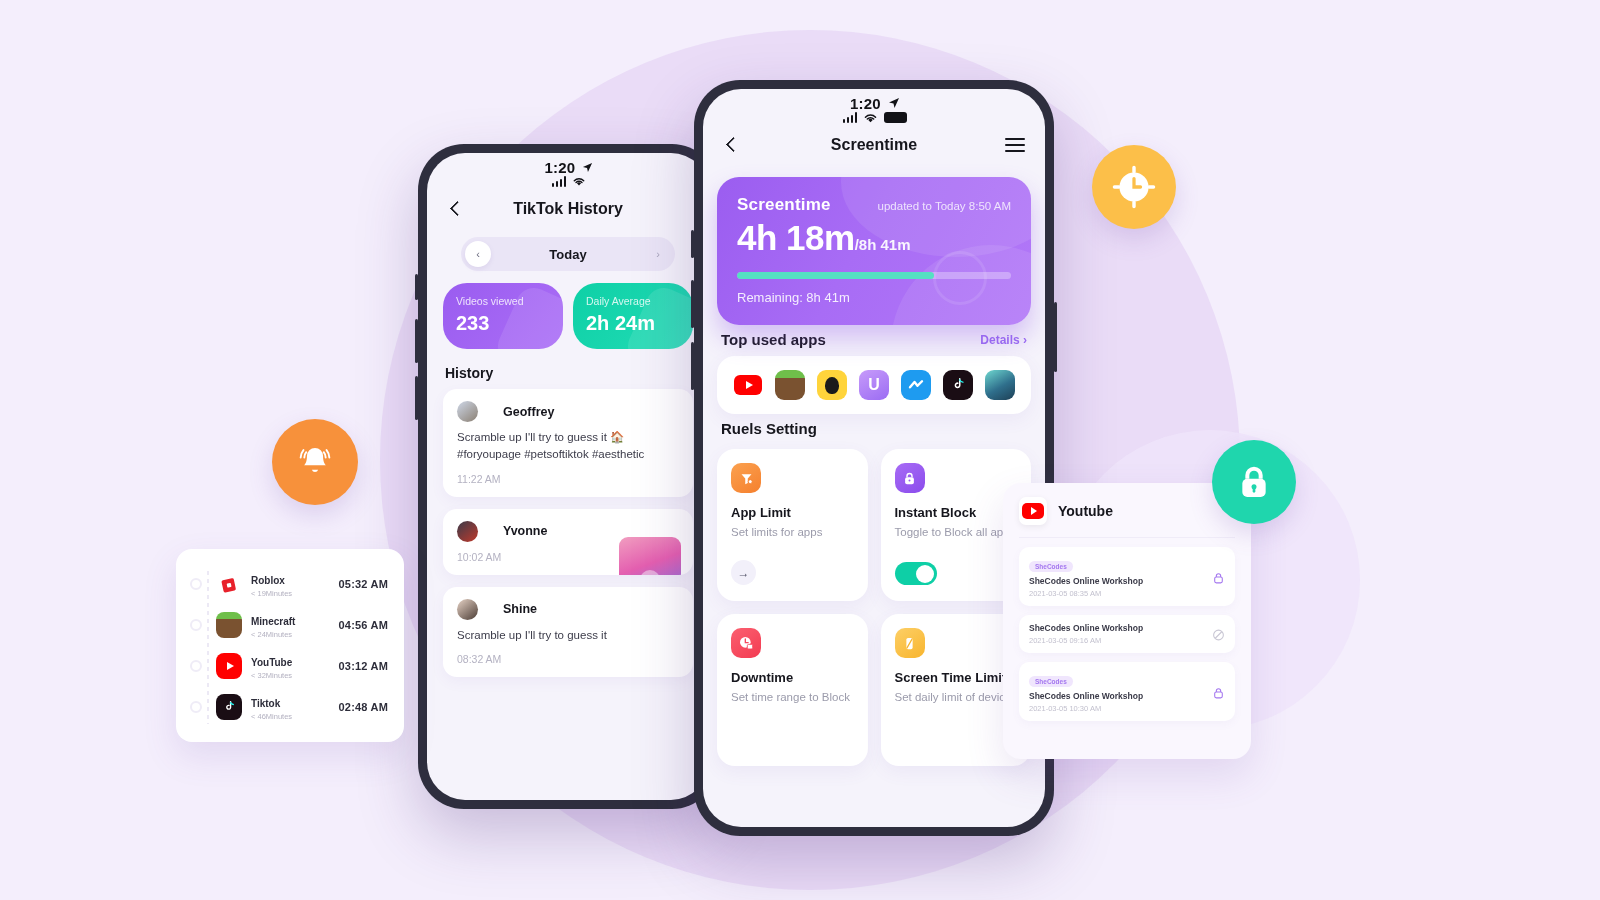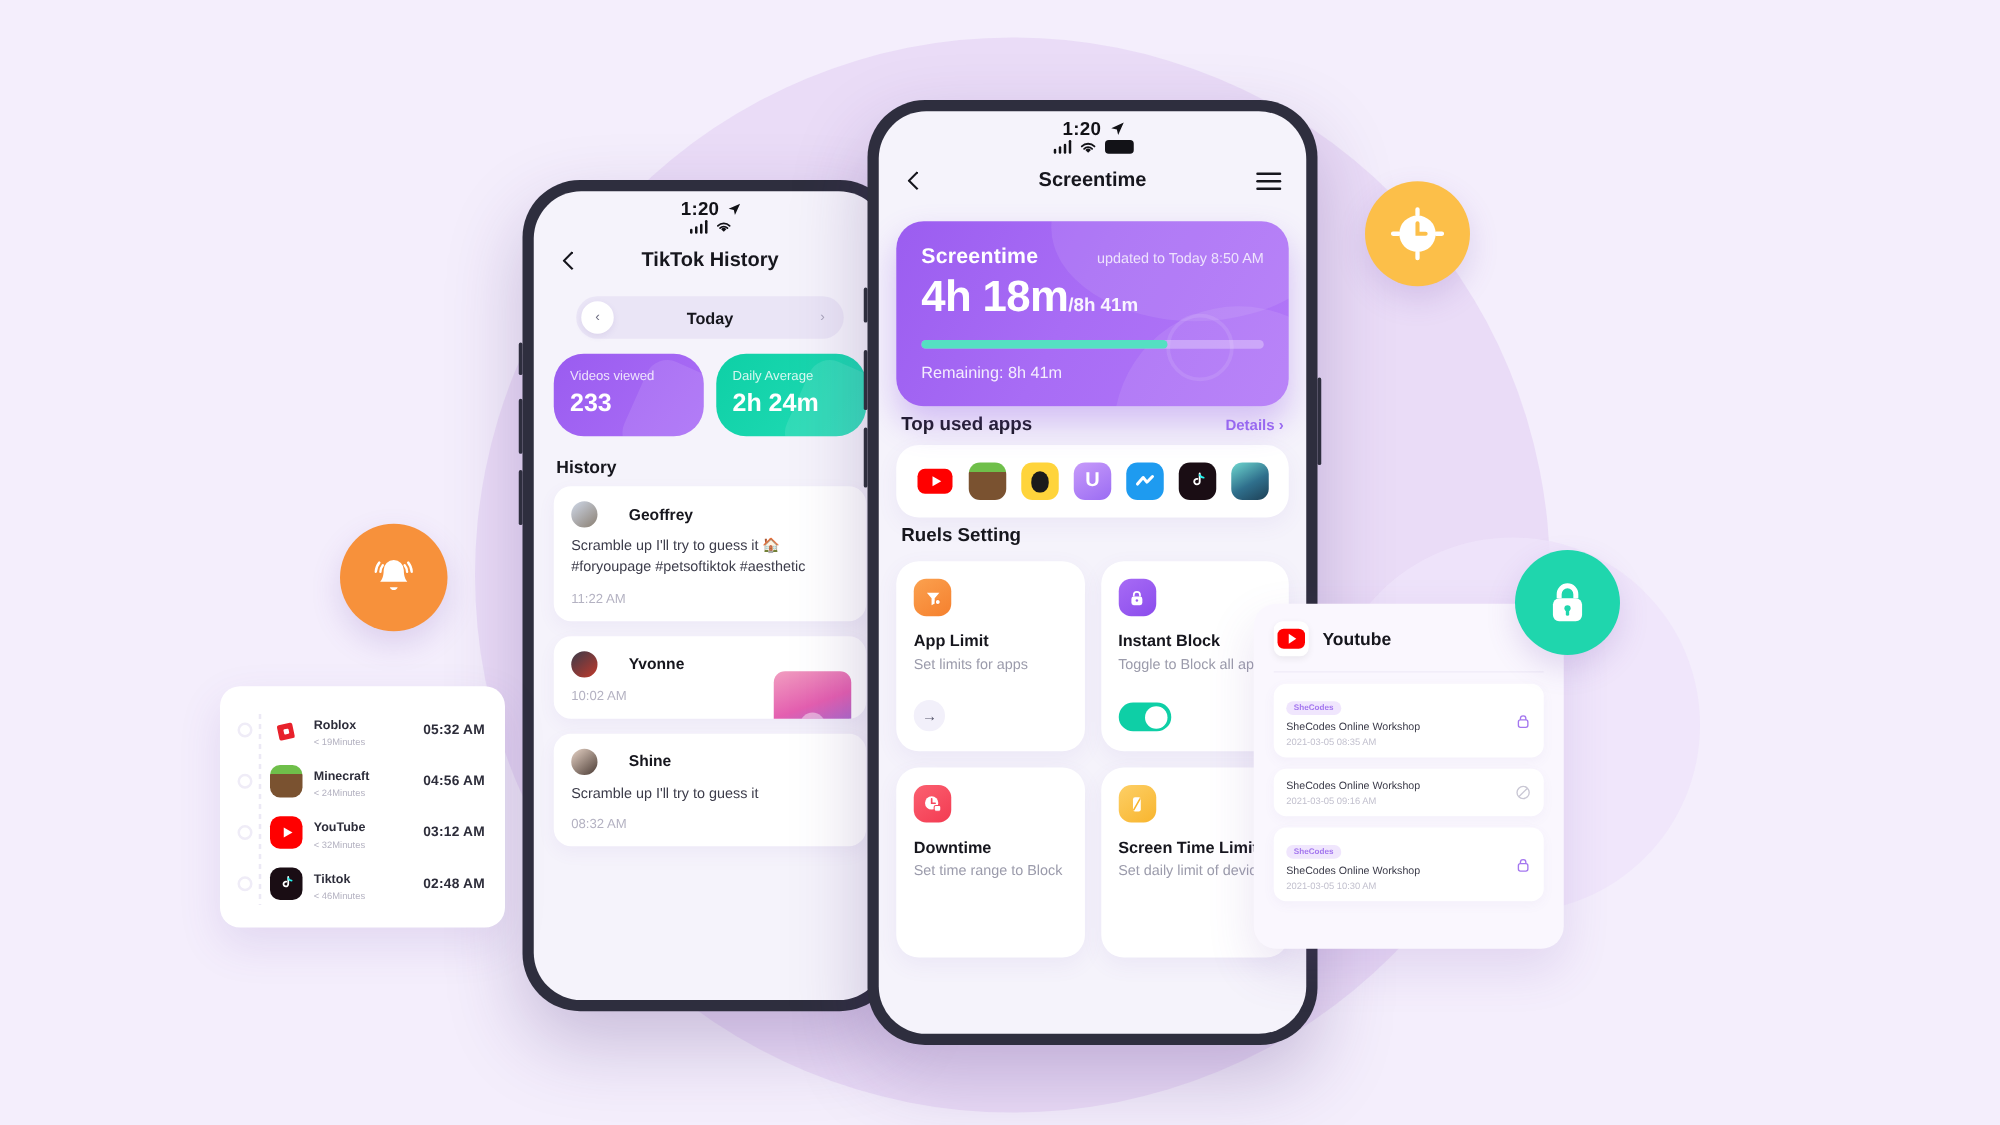--- a/index.html
+++ b/index.html
@@ -165,21 +165,21 @@
   .yt-head { display:flex; align-items:center; gap:11px; padding-bottom:12px;
     border-bottom:1px solid #f0ecf8;}
   .yt-ico { width:28px;height:28px;border-radius:7px;background:#fff;display:flex;
     align-items:center;justify-content:center;box-shadow:0 2px 6px rgba(0,0,0,.07);}
   .yt-title { font-size:14px; font-weight:700; color:#16161d;}
   .yt-item { background:#fff; border-radius:10px; padding:8px 10px; margin-top:9px;
     position:relative; box-shadow:0 3px 9px rgba(120,90,180,.05);}
   .yt-tag { display:inline-flex; align-items:center; gap:3px; background:#f0e6fd;
     color:#a477ef; font-size:6.5px; font-weight:700; padding:2px 6px; border-radius:6px;
     margin-bottom:4px;}
-  .yt-name { font-size:8.5px; font-weight:400; color:#3a3a48; }
+  .yt-name { font-size:8.5px; font-weight:700; color:#3a3a48; }
   .yt-date { font-size:7.5px; color:#c2c0ce; margin-top:3px;}
   .yt-state { position:absolute; right:10px; top:50%; transform:translateY(-50%);
     width:13px;height:13px;}
 
   
   .badge { position:absolute; border-radius:50%; display:flex; align-items:center;
     justify-content:center; box-shadow:0 10px 24px rgba(110,70,170,.18);}
   #badge-bell { left:272px; top:419px; width:86px;height:86px; background:#f7913b;}
   #badge-clock{ left:1092px; top:145px; width:84px;height:84px; background:#fcbf49;}
   #badge-lock { left:1212px; top:440px; width:84px;height:84px; background:#1fd6ad;}

